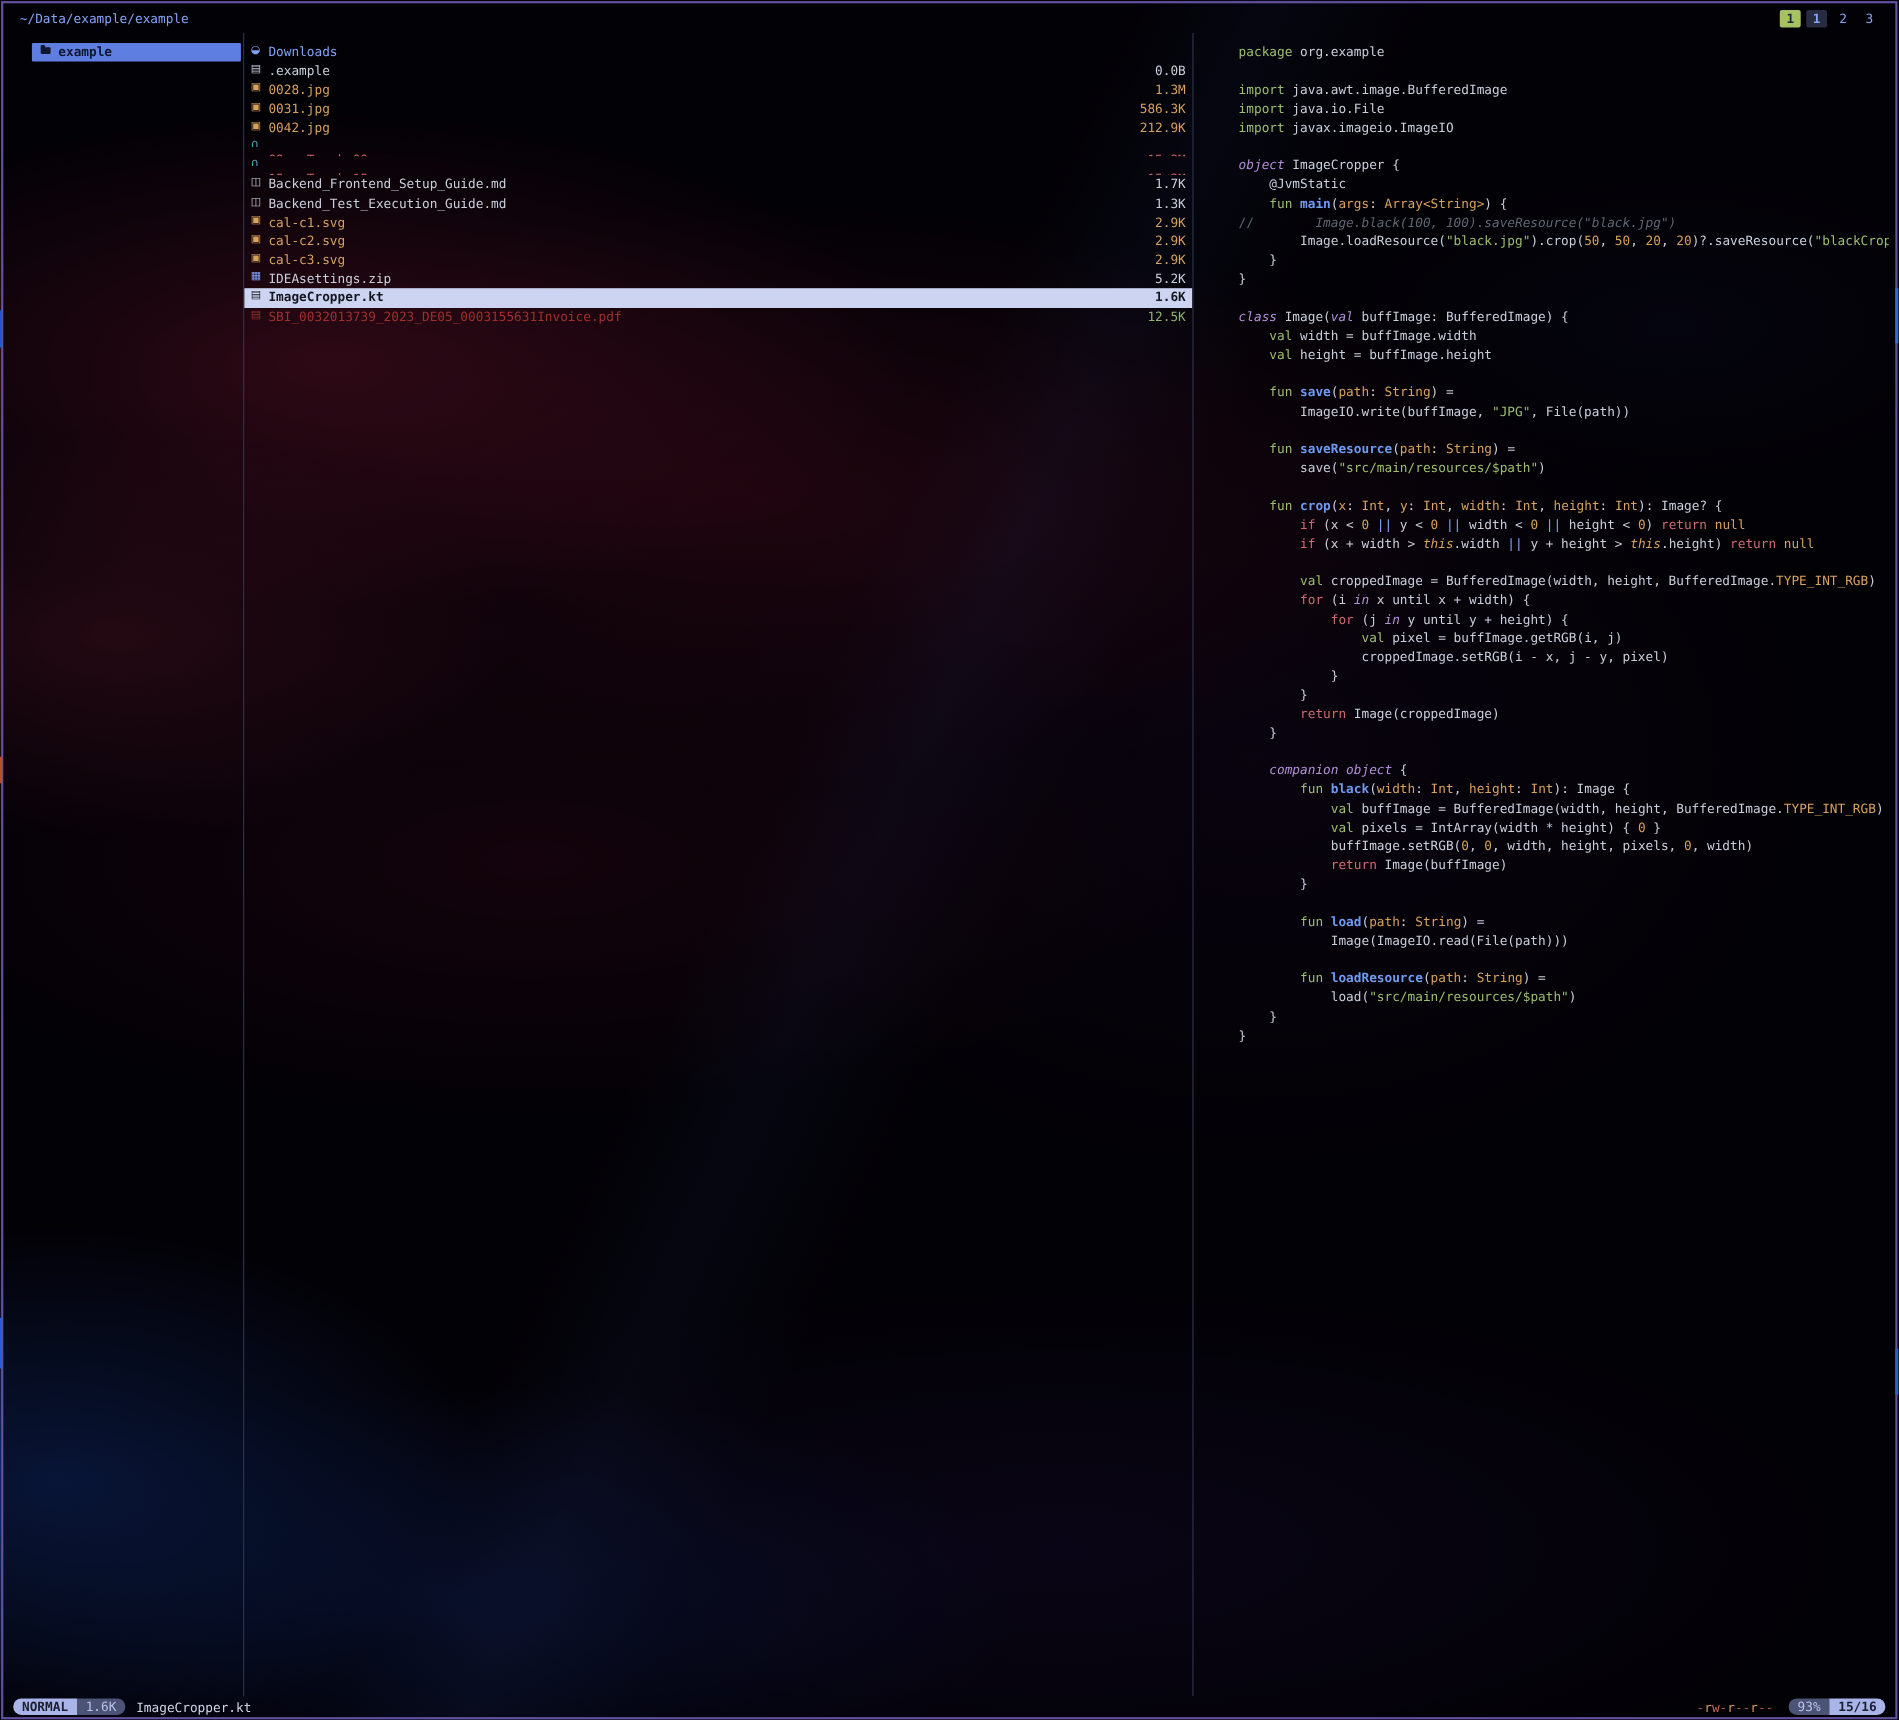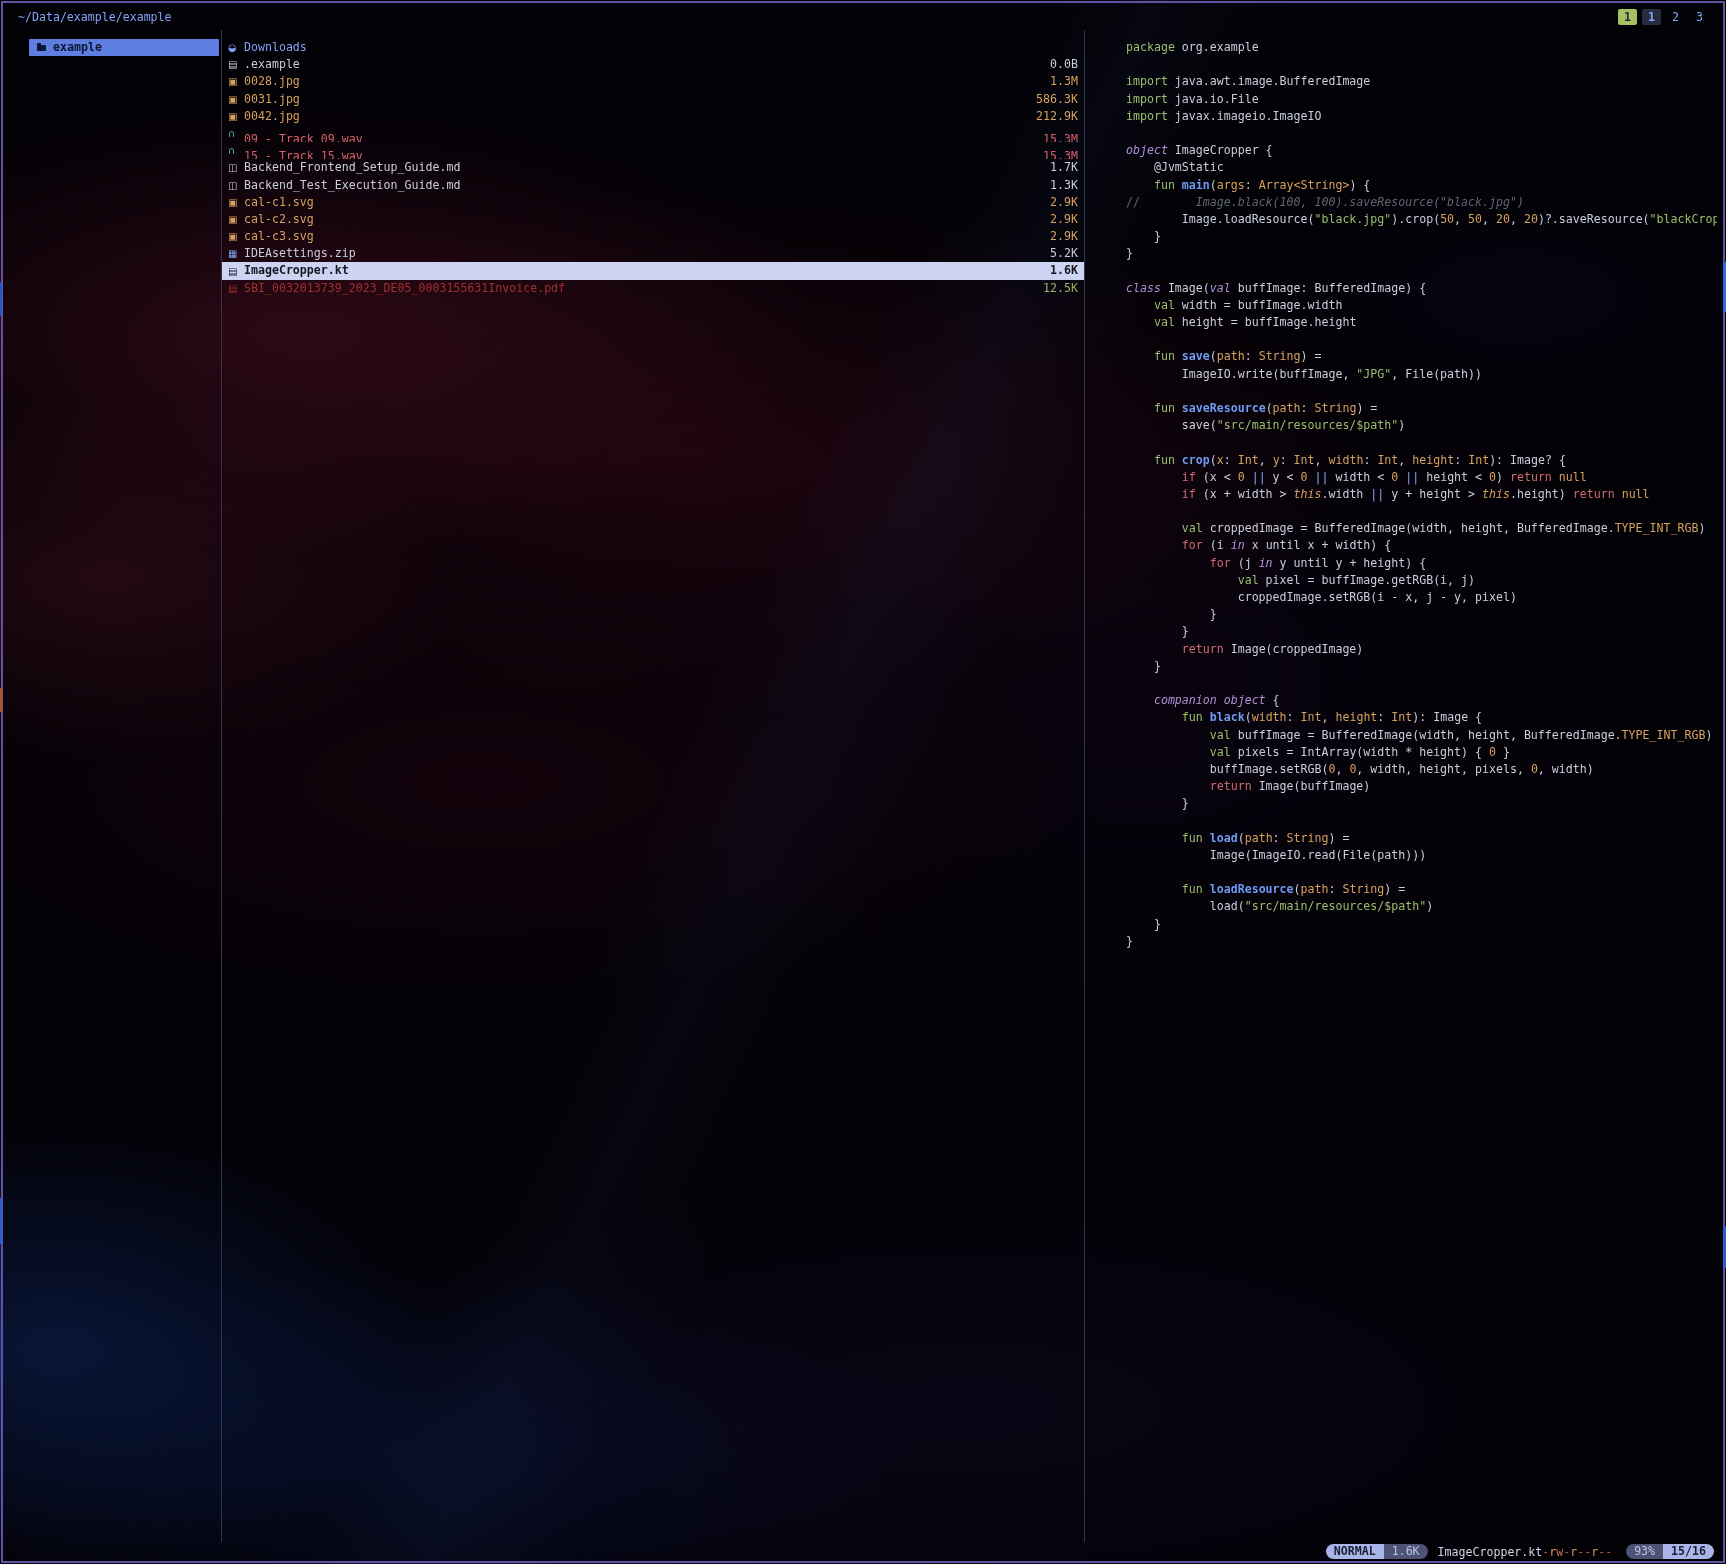--- a/index.html
+++ b/index.html
@@ -41,21 +41,21 @@
   .tab.count{background:#a6c162;color:#20243a;font-weight:bold;}
   .tab.active{background:#272c40;color:#86a5f5;font-weight:bold;}
   
   .main{position:absolute;top:27px;bottom:19px;left:0;right:0;}
   .vsep{position:absolute;top:0;bottom:0;width:1px;background:#30344e;}
   .vsep.s1{left:218px;} .vsep.s2{left:1081px;}
   .pane{position:absolute;top:0;bottom:0;overflow:hidden;}
   .pane.parent{left:0;width:218px;padding-top:9px;box-sizing:border-box;}
   .pane.files{left:219px;width:862px;padding-top:9px;box-sizing:border-box;}
   .pane.preview{left:1113px;right:0;padding:9px 6px 0 10px;box-sizing:border-box;}
-  .row{height:17.2px;line-height:17.2px;display:flex;align-items:center;white-space:pre;overflow:hidden;}
+  .row{height:17.2px;line-height:17.2px;display:flex;align-items:flex-start;white-space:pre;overflow:hidden;}
   .pane.parent .row{margin-left:26px;margin-right:2px;padding:0 8px;border-radius:1px;}
   .pane.parent .row.selected{background:#5e7ee2;color:#0e1631;font-weight:bold;}
   .pane.files .row{padding:0 6px;}
   .pane.files .row.selected{background:#ccd4f1;}
   .pane.files .row.selected .fname,
   .pane.files .row.selected .fsize,
   .pane.files .row.selected .icon{color:#15161f !important;font-weight:bold;}
   .icon{display:inline-block;width:13px;flex:0 0 13px;font-family:"DejaVu Sans",sans-serif;font-size:10px;position:relative;height:13px;line-height:13px;margin-right:3px;}
   .i-folder::before{content:"";position:absolute;left:0;top:4px;width:9px;height:6px;background:currentColor;border-radius:1px;}
   .i-folder::after{content:"";position:absolute;left:0;top:2px;width:4px;height:3px;background:currentColor;border-radius:1px 1px 0 0;}
@@ -69,21 +69,21 @@
   
   .cl{height:17.2px;line-height:17.2px;white-space:pre;overflow:hidden;}
   .t-w{color:#c9cedb;} .t-g{color:#9cbf6d;} .t-r{color:#d06a6f;margin-top:12px;}
   .t-p{color:#b48fd9;font-style:italic;} .t-b{color:#6f9bf2;font-weight:bold;}
   .t-o{color:#d7a15e;} .t-s{color:#9cbf6d;}
   .t-c{color:#5f6673;} .t-ci{color:#5f6673;font-style:italic;}
   .t-u{color:#86a5f5;} .t-t{color:#d7a15e;font-style:italic;}
   
   .statusbar{
     position:absolute;left:0;right:0;bottom:0;height:19px;
-    display:flex;align-items:center;justify-content:flex-end;padding:0 9px;box-sizing:border-box;
+    display:flex;align-items:center;justify-content:space-between;padding:0 9px;box-sizing:border-box;
   }
   .sb-left,.sb-right{display:flex;align-items:center;}
   .pill{display:flex;align-items:center;height:15px;}
   .seg{padding:0 8px;height:15px;line-height:15px;}
   .seg.light{background:#a9b4e8;color:#1b1e30;font-weight:bold;}
   .seg.dark{background:#4d5374;color:#b9c3ef;}
   .cap-l{border-radius:8px 0 0 8px;}
   .cap-r{border-radius:0 8px 8px 0;}
   .sb-filename{margin-left:10px;color:#cfd4e4;}
   .perms{margin-right:14px;letter-spacing:0;}

